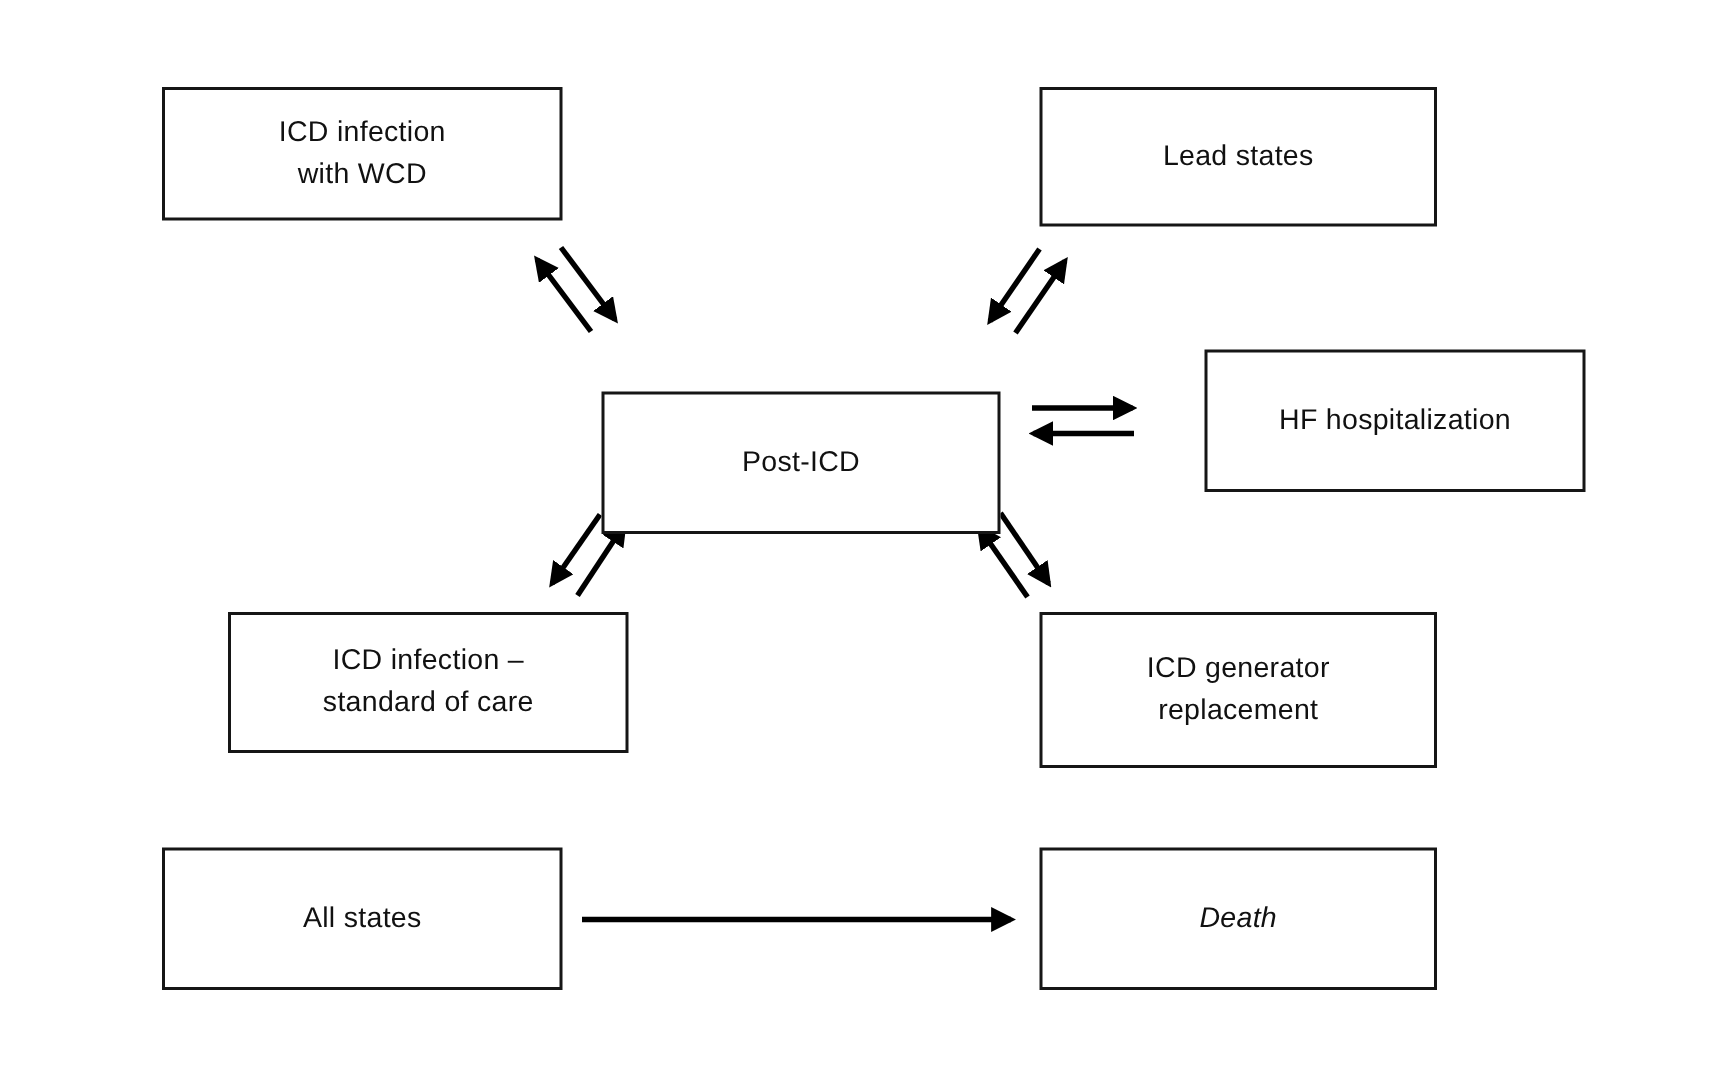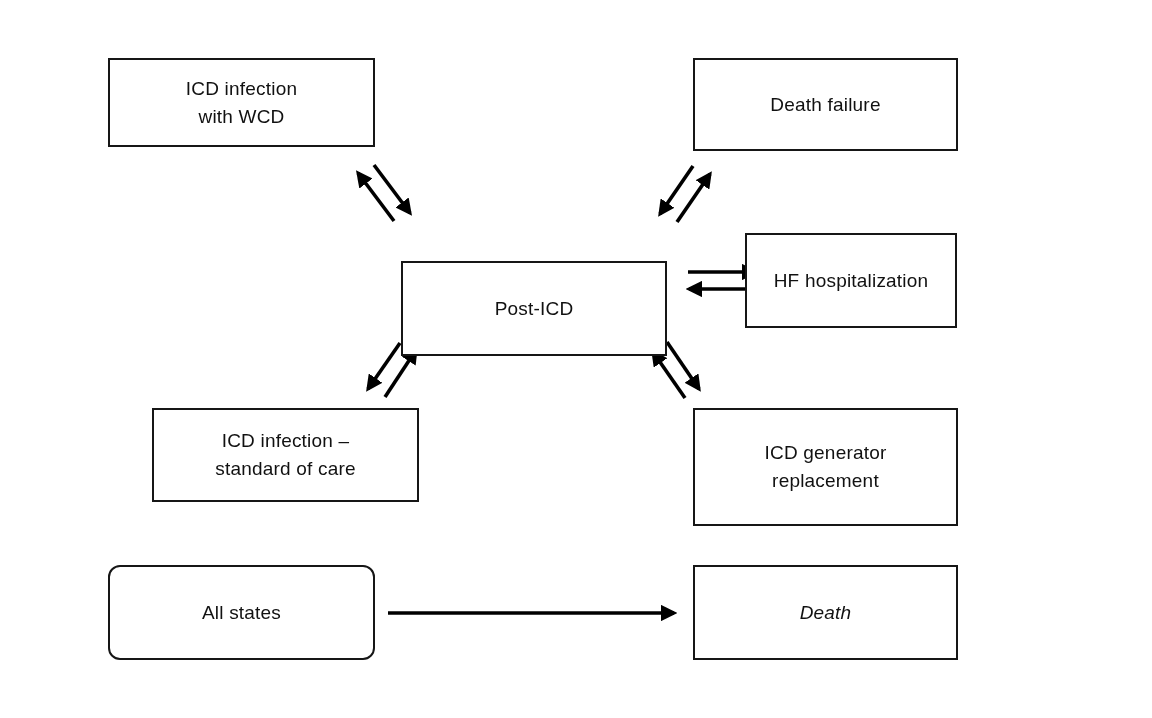--- a/index.html
+++ b/index.html
@@ -36,24 +36,24 @@
     font-size: 19px;
     line-height: 28px;
     color: #111111;
     white-space: pre-line;
     letter-spacing: 0.2px;
   }
   
   .n-icd-infection-wcd        { left:108px; top:58px;  width:267px; height:89px; }
   .n-lead-failure             { left:693px; top:58px;  width:265px; height:93px; }
   .n-post-icd                 { left:401px; top:232px; width:266px; height:95px;margin-top:29px; }
-  .n-hf-hospitalization       { left:745px; top:233px; width:212px; height:95px;text-align:center; }
+  .n-hf-hospitalization       { left:803px; top:233px; width:254px; height:95px;text-align:center; }
   .n-icd-infection-soc        { left:108px; top:408px; width:267px; height:94px;margin-left:44px; }
-  .n-icd-generator-replacement{ left:693px; top:408px; width:265px; height:118px; }
-  .n-all-states               { left:108px; top:565px; width:267px; height:95px;border-radius:12px; }
+  .n-icd-generator-replacement{ left:693px; top:408px; width:265px; height:104px; }
+  .n-all-states               { left:108px; top:565px; width:267px; height:95px; }
   .n-death                    { left:693px; top:565px; width:265px; height:95px;font-style:italic; }
 </style>
 </head>
 <body>
 
 <div class="canvas">
 
   <svg class="arrow-layer" width="1152" height="718" viewBox="0 0 1152 718">
     <defs>
       <marker id="ah" viewBox="0 0 10 10" refX="8" refY="5" markerWidth="4.6" markerHeight="4.6" orient="auto">
@@ -80,21 +80,21 @@
       <line x1="388" y1="613" x2="674" y2="613" marker-end="url(#ah)"></line>
     </g>
   </svg>
 
   <div class="node n-icd-infection-wcd">
     <span class="label">ICD infection
 with WCD</span>
   </div>
 
   <div class="node n-lead-failure">
-    <span class="label">Death failure</span>
+    <span class="label">Lead states</span>
   </div>
 
   <div class="node n-post-icd">
     <span class="label">Post-ICD</span>
   </div>
 
   <div class="node n-hf-hospitalization">
     <span class="label">HF hospitalization</span>
   </div>
 

